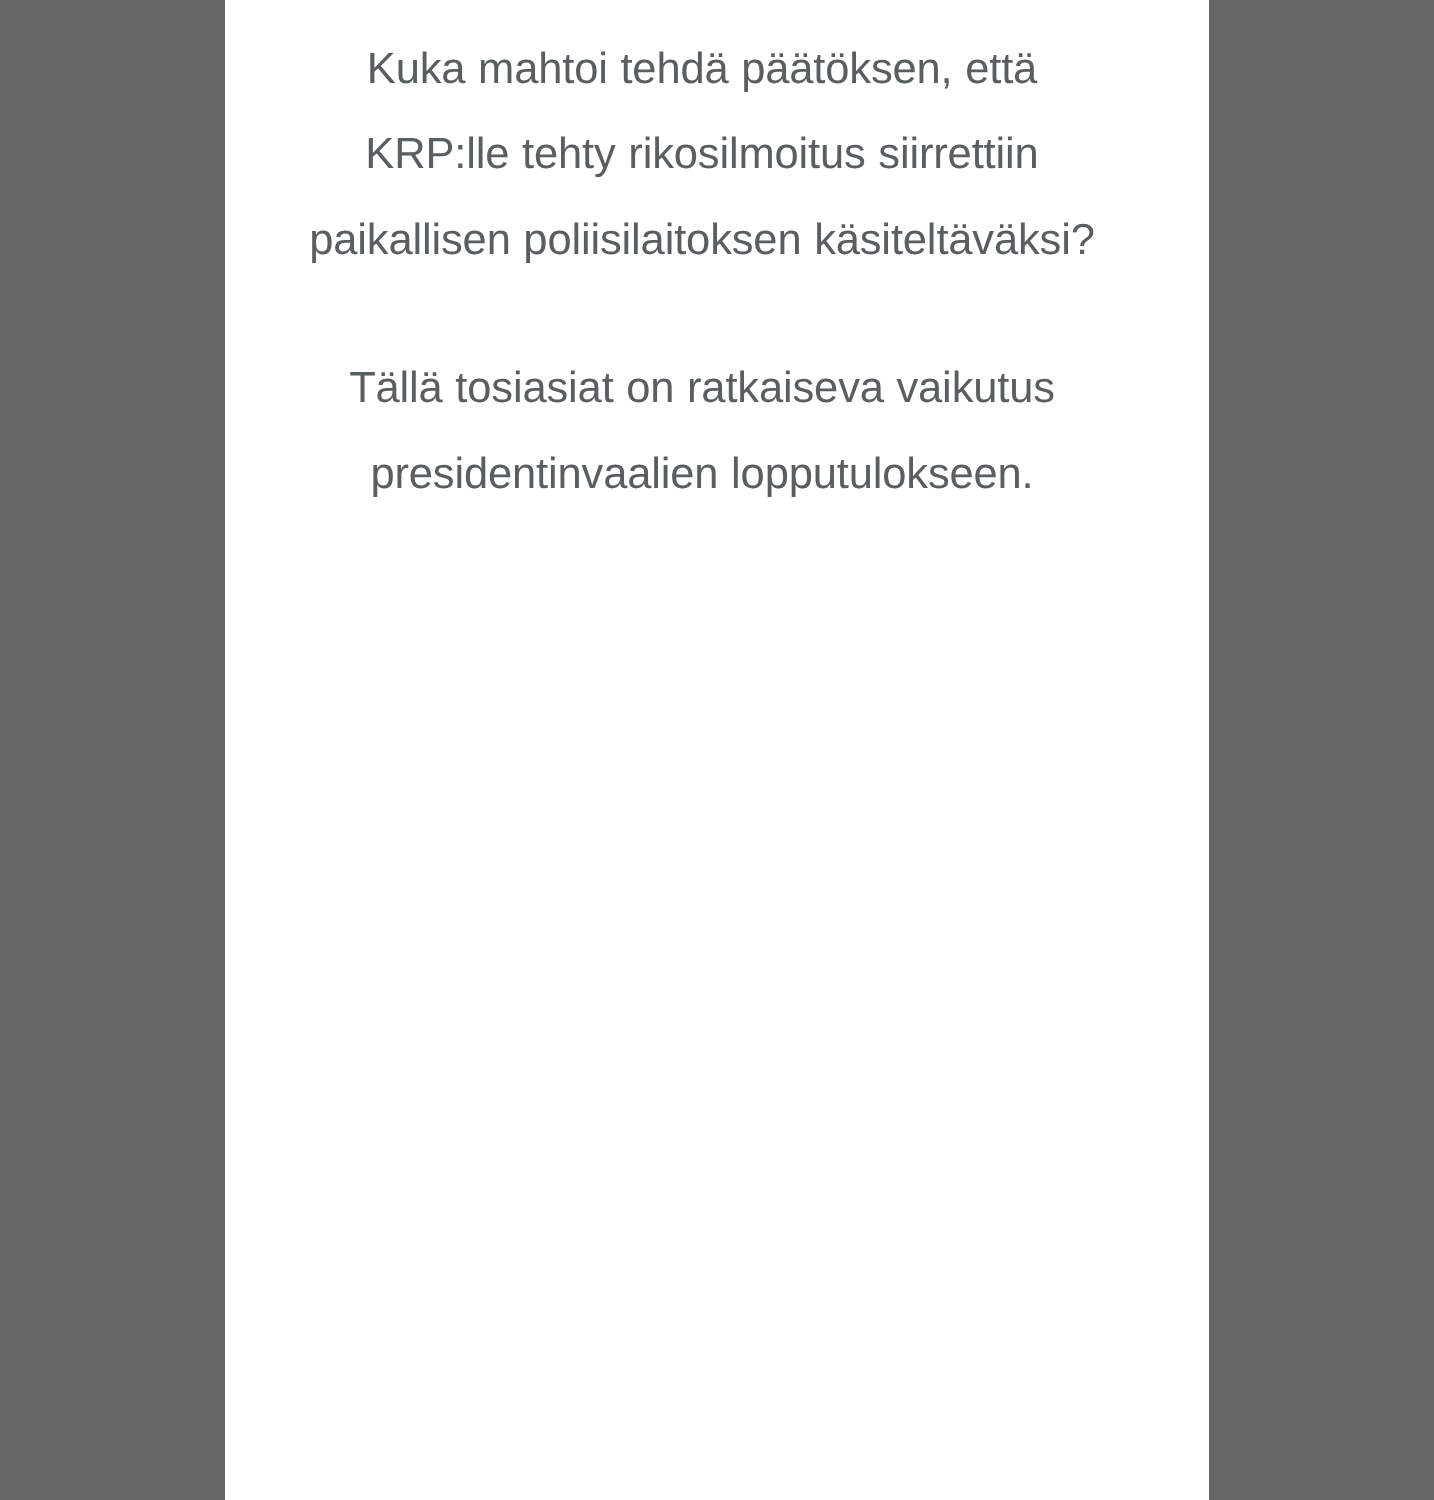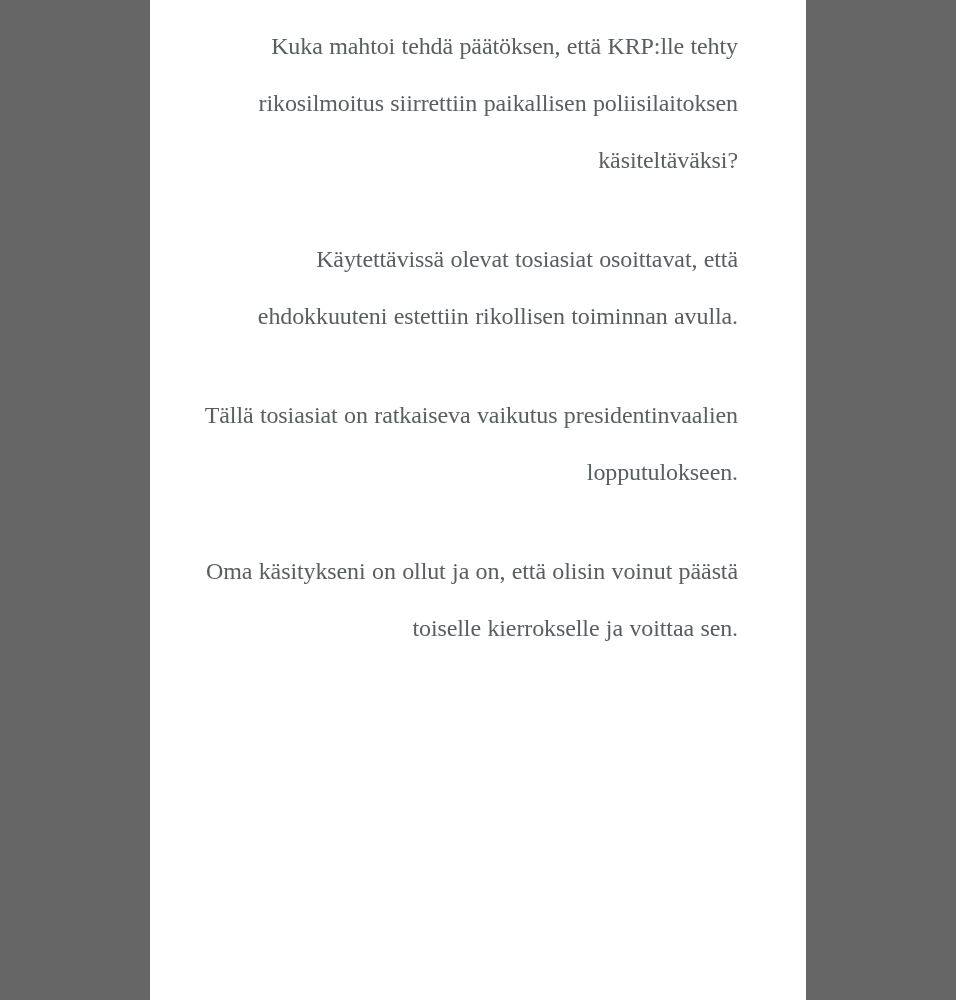--- a/index.html
+++ b/index.html
@@ -34,27 +34,27 @@
   #article-body {
     position: absolute;
     left: 48px;
     top: 0;
     width: 540px;
     padding-top: 18px;
     box-sizing: border-box;
   }
   .article-paragraph {
     margin: 0 0 42px 0;
-    font-family: Liberation Serif, serif;
-    font-size: 24px;
+    font-family: Liberation Sans, sans-serif;
+    font-size: 29px;
     line-height: 57px;
     color: #595e60;
     letter-spacing: -0.1px;
     word-spacing: 0.5px;
-    text-align: right;
+    text-align: center;
     -webkit-font-smoothing: antialiased;
   }
   .article-paragraph:last-child {
     margin-bottom: 0;
   }
   .gutter {
     position: absolute;
     top: 0;
     height: 1000px;
     background: #666666;
@@ -72,19 +72,17 @@
 <body>
 
 <div id="viewport">
 
   <div class="gutter" id="gutter-left"></div>
   <div class="gutter" id="gutter-right"></div>
 
   <div id="page-sheet">
     <div id="article-body">
       <p class="article-paragraph">Kuka mahtoi tehdä päätöksen, että KRP:lle tehty rikosilmoitus siirrettiin paikallisen poliisilaitoksen käsiteltäväksi?</p>
-      <p class="article-paragraph">Käytettävissä olevat tosiasiat osoittavat, että ehdokkuuteni estettiin rikollisen toiminnan avulla.</p>
       <p class="article-paragraph">Tällä tosiasiat on ratkaiseva vaikutus presidentinvaalien lopputulokseen.</p>
-      <p class="article-paragraph">Oma käsitykseni on ollut ja on, että olisin voinut päästä toiselle kierrokselle ja voittaa sen.</p>
     </div>
   </div>
 
 </div>
 
 </body></html>

